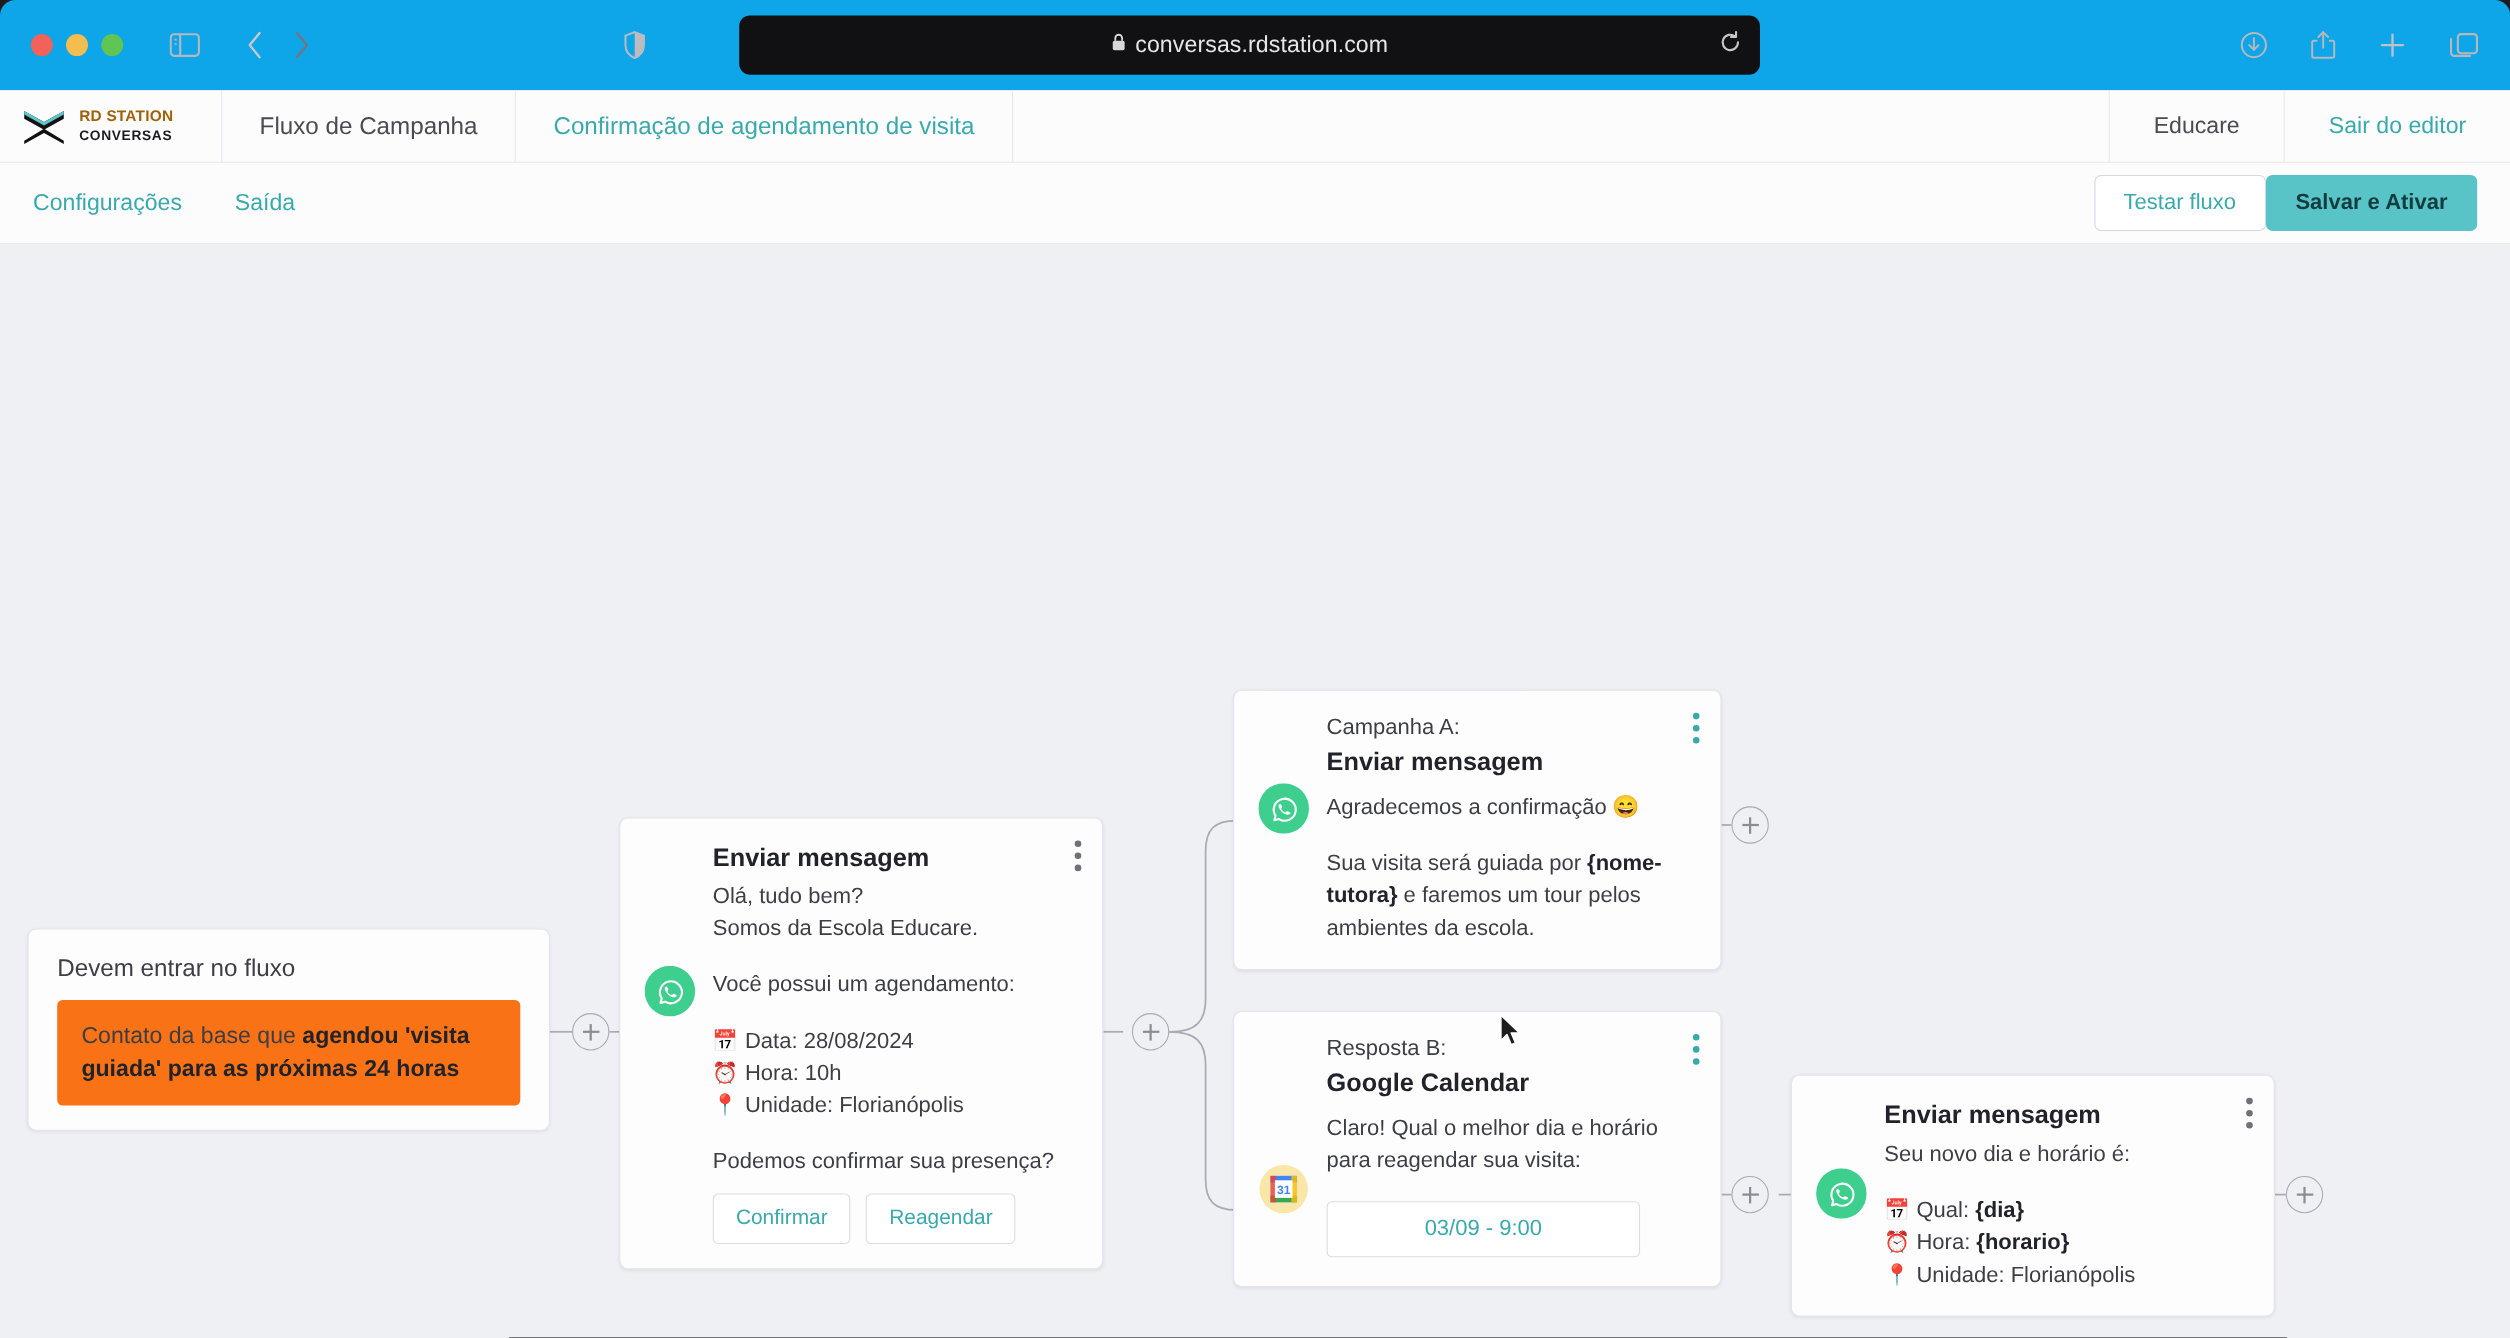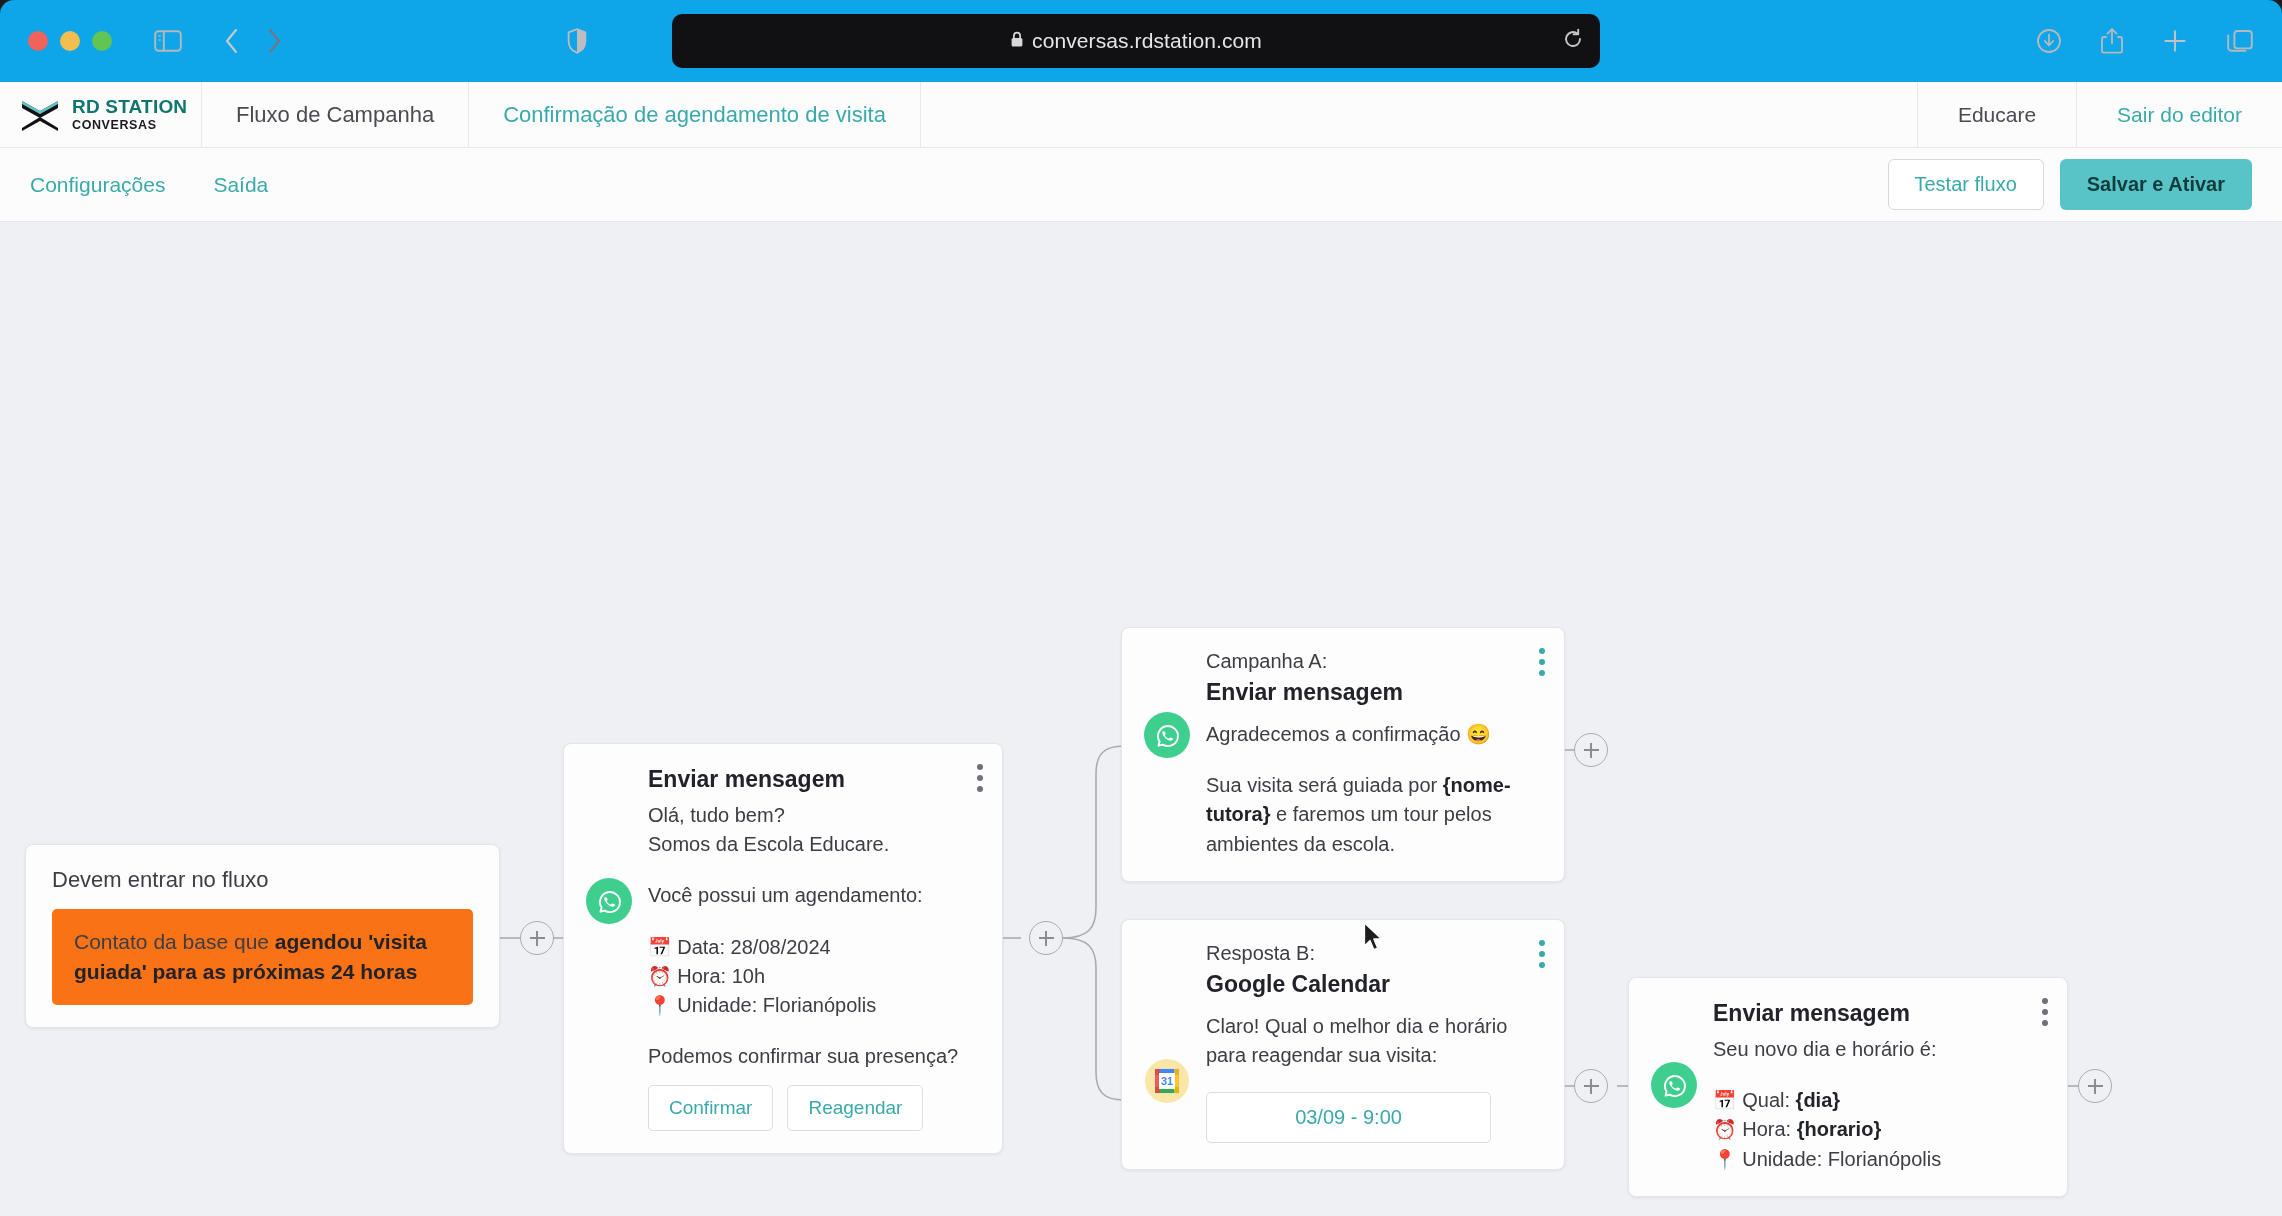--- a/index.html
+++ b/index.html
@@ -49,21 +49,21 @@
   .app-header {
     height:66px; background:#fcfcfd; display:flex; align-items:stretch;
     border-bottom:1px solid #e6e7ec;
   }
   .logo-cell {
     width:202px; display:flex; align-items:center; gap:12px;
     padding-left:20px; border-right:1px solid #e8e9ee;
   }
   .logo-mark { width:40px; height:36px; flex:none; }
   .logo-text { line-height:1.02; }
-  .logo-top { font-size:19px; font-weight:bold; color:#0f766e; letter-spacing:.2px; }
+  .logo-top { font-size:14px; font-weight:bold; color:#a16207; letter-spacing:.2px; }
   .logo-bottom { font-size:12.5px; font-weight:bold; color:#1b1b1f; letter-spacing:.6px; }
 
   .crumb {
     display:flex; align-items:center; padding:0 34px;
     border-right:1px solid #e8e9ee; font-size:22px; color:#4a4a52;
   }
   .crumb.active { color:#3aa9ab; }
   .header-spacer { flex:1; }
   .header-right { display:flex; align-items:stretch; }
   .header-btn {
@@ -71,21 +71,21 @@
     color:#4a4a52; border-left:1px solid #e8e9ee;
   }
   .header-btn.teal { color:#3aa9ab; }
 
   
   .toolbar {
     height:74px; background:#fcfcfd; display:flex; align-items:center;
     padding:0 30px; border-bottom:1px solid #e6e7ec;
   }
   .tool-link { font-size:21px; color:#3aa9ab; margin-right:48px; }
-  .tool-right { margin-left:auto; display:flex; align-items:center; gap:16px; }
+  .tool-right { margin-left:auto; display:flex; align-items:center; }
   .btn-outline {
     font-size:20px; color:#3aa9ab; background:#fff;
     border:1px solid #d6d8de; border-radius:6px; padding:13px 26px;
   }
   .btn-solid {
     font-size:20px; color:#123c3d; background:#59c4c8; font-weight:bold;
     border:none; border-radius:6px; padding:14px 27px;
   }
 
   

